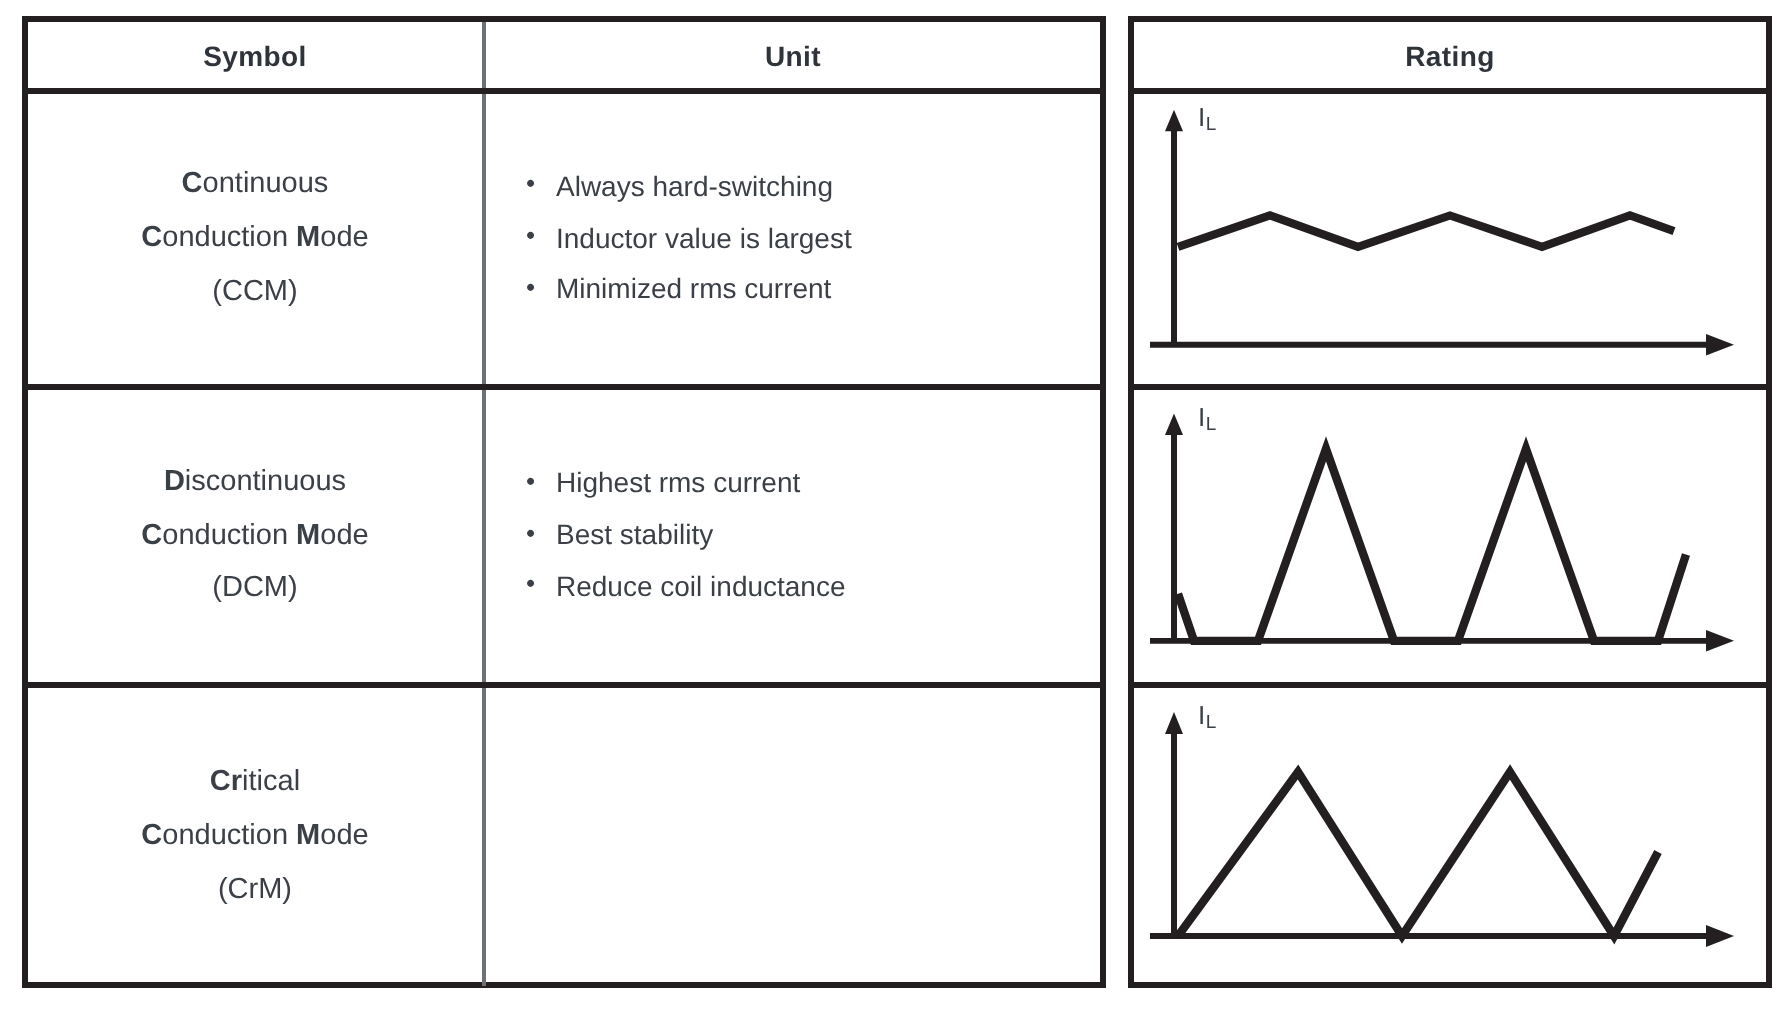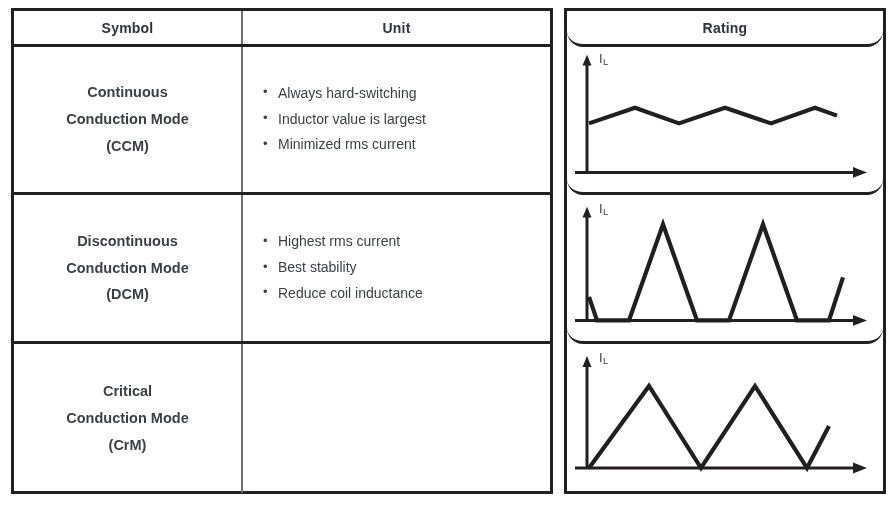--- a/index.html
+++ b/index.html
@@ -84,21 +84,21 @@
   }
   .cell-unit.head { border-right: none; }
 
   .mode-name {
     text-align: center;
     font-size: 14.5px;
     line-height: 1.85;
     color: #3b3f46;
     font-weight: bold;
   }
-  .mode-name .lite { font-weight: bold; margin-top: 36px; }
+  .mode-name .lite { font-weight: normal; margin-top: 36px; }
   .mode-name .b { font-weight: bold; }
 
   .bullets {
     list-style: none;
     margin: 0;
     padding: 0;
   }
   .bullets li {
     font-size: 14px;
     line-height: 1.85;
@@ -124,21 +124,20 @@
     height: 486px;
     box-sizing: border-box;
     border: 3px solid #231f20;
     background: #ffffff;
   }
   .right-table .rrow {
     box-sizing: border-box;
     width: 100%;
     position: relative;
     overflow: visible;
-    border-radius: 16px;
   }
   .right-table .rrow.header {
     height: 36px;
     border-bottom: 3px solid #231f20;
     display: flex;
     align-items: center;
     justify-content: center;
   }
   .right-table .rrow.wave {
     border-bottom: 3px solid #231f20;

